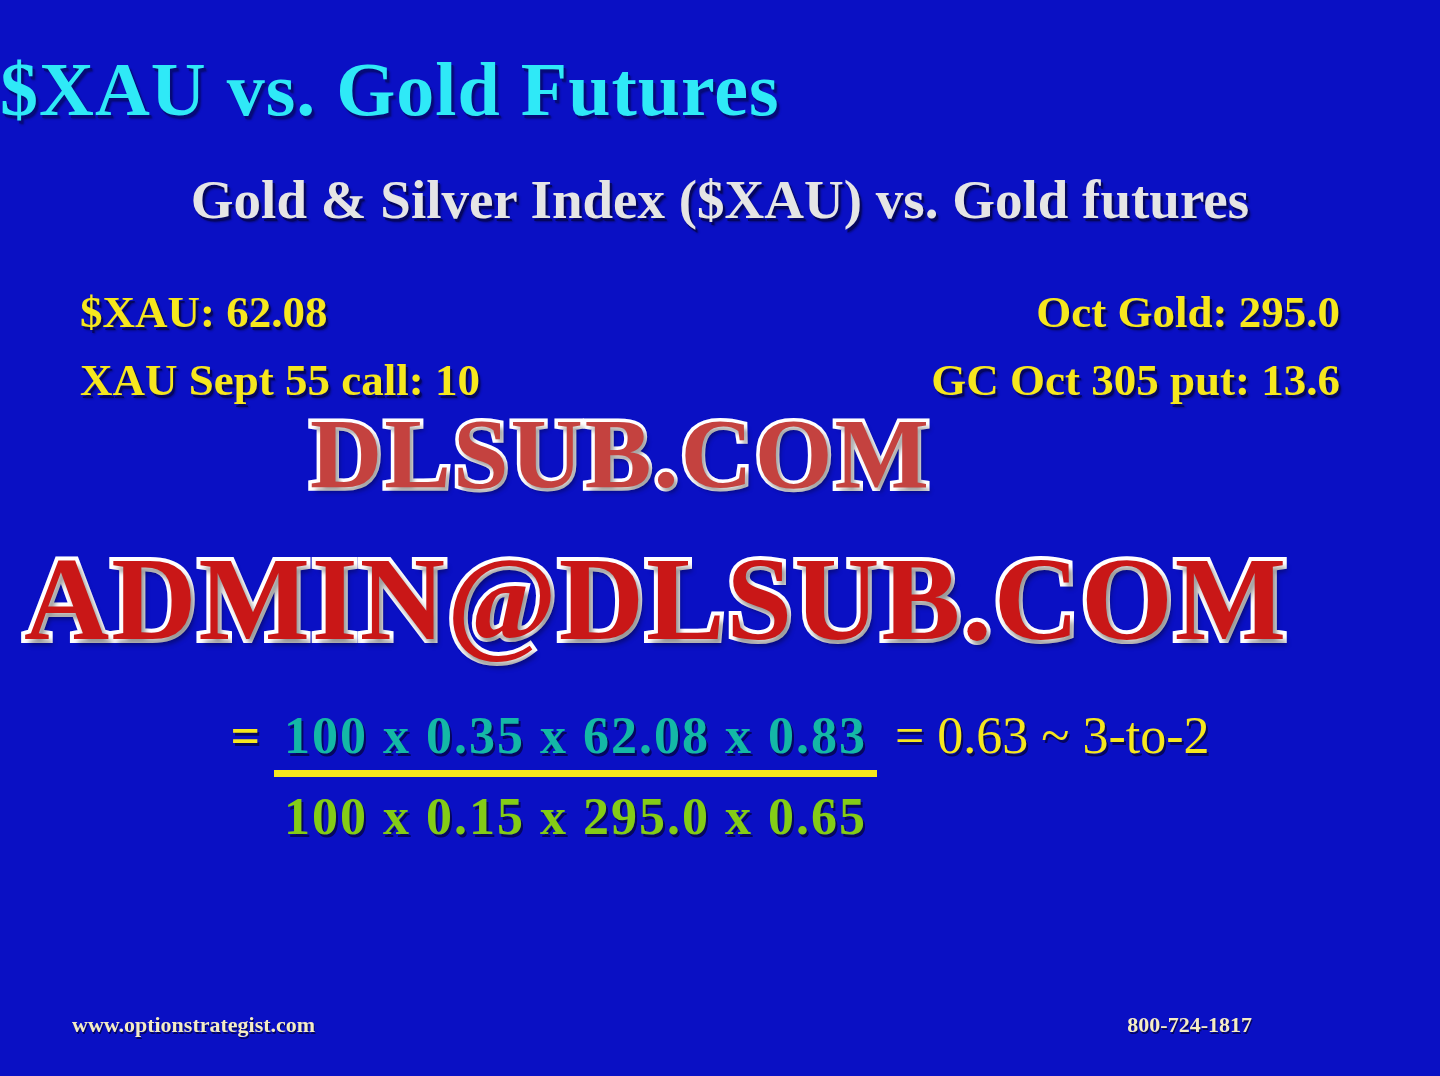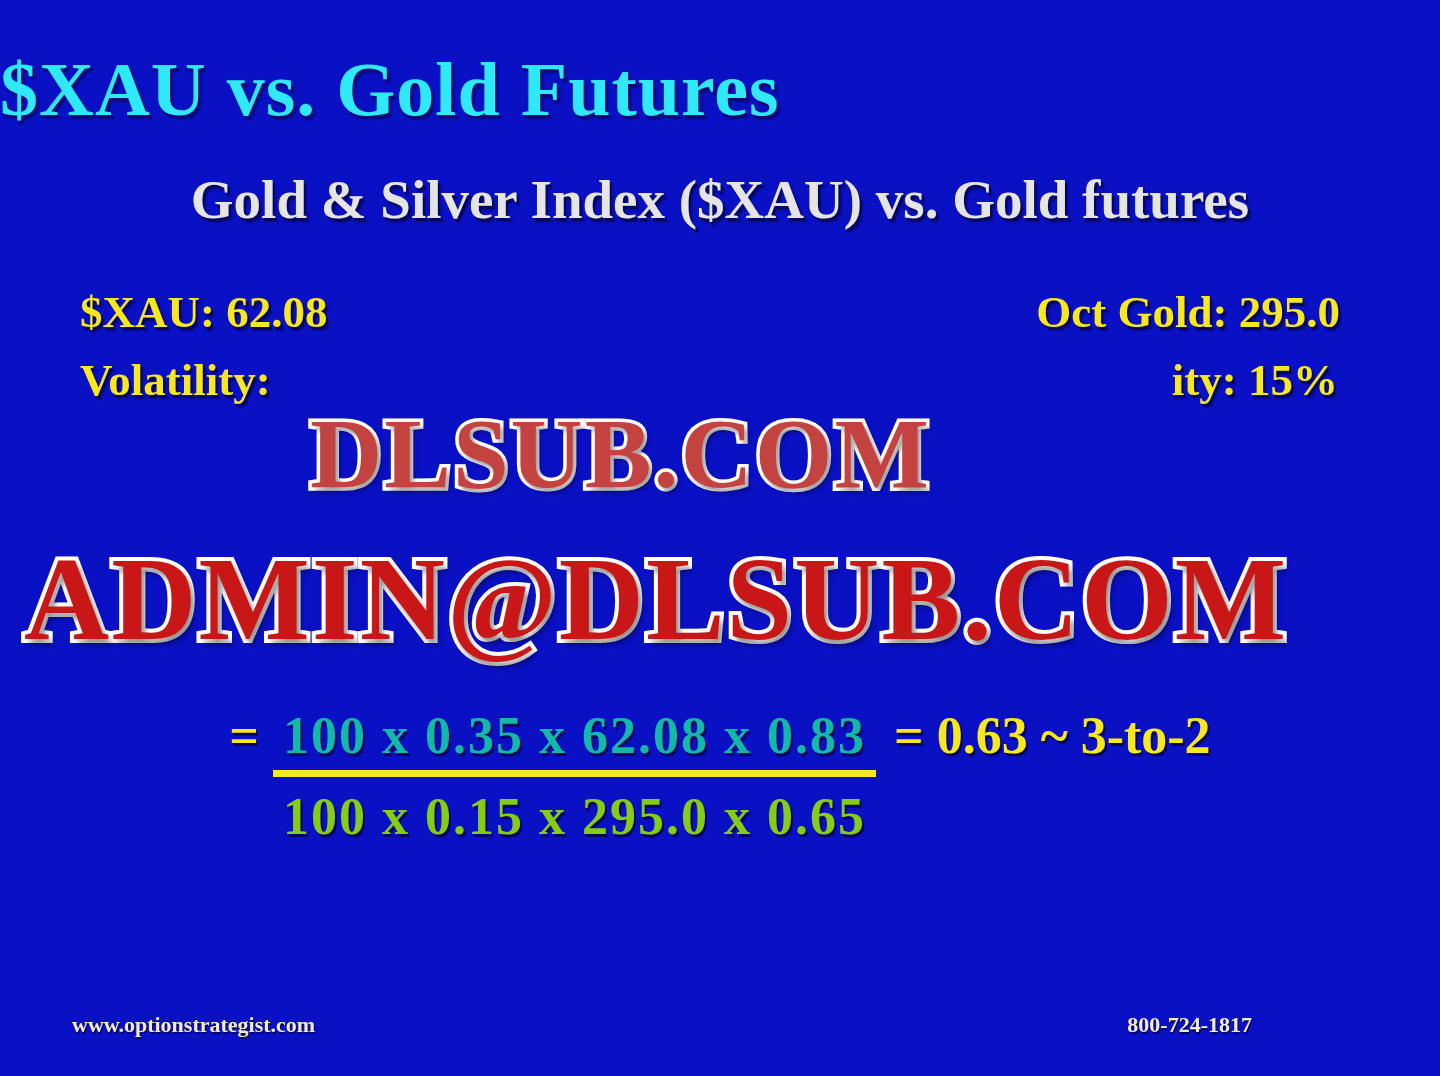--- a/index.html
+++ b/index.html
@@ -92,21 +92,21 @@
     padding:0 10px 6px 10px;
     border-bottom:7px solid #f6e71e;
   }
   .denominator {
     font-size:52px; font-weight:bold; color:#84cc16;
     letter-spacing:2px;
     text-shadow: 2px 3px 0 #05065e;
     padding-top:22px;
   }
   .result {
-    font-size:52px; font-weight:bold; color:#f6e71e;
+    font-size:52px; font-weight:normal; color:#f6e71e;
     text-shadow: 2px 3px 0 #05065e;
     margin-left:18px;
     white-space:nowrap;
   }
 
   
   .footer {
     position:absolute;
     bottom:38px; left:72px; width:1260px;
     display:flex;
@@ -156,23 +156,23 @@
 
   <div class="title">$XAU vs. Gold Futures</div>
 
   <div class="subtitle">Gold &amp; Silver Index ($XAU) vs. Gold futures</div>
 
   <div class="quotes">
     <div class="qrow row1">
       <div class="qcell qleft">$XAU:  62.08</div>
       <div class="qcell qright">Oct Gold: 295.0</div>
     </div>
-    <div class="qrow row3">
-      <div class="qcell qleft">Volatility:</div>
-      <div class="qcell qright">ity:  15%</div>
+    <div class="qrow row2">
+      <div class="qcell qleft">XAU Sept 55 call: 10</div>
+      <div class="qcell qright">GC Oct 305 put: 13.6</div>
     </div>
   </div>
 
   <div class="formula">
     <div class="frac-line">
       <span class="eqsign">=</span>
       <span class="fraction">
         <span class="numerator">100   x   0.35   x   62.08   x   0.83</span>
         <div class="denominator">100   x   0.15   x   295.0   x   0.65</div>
       </span>

